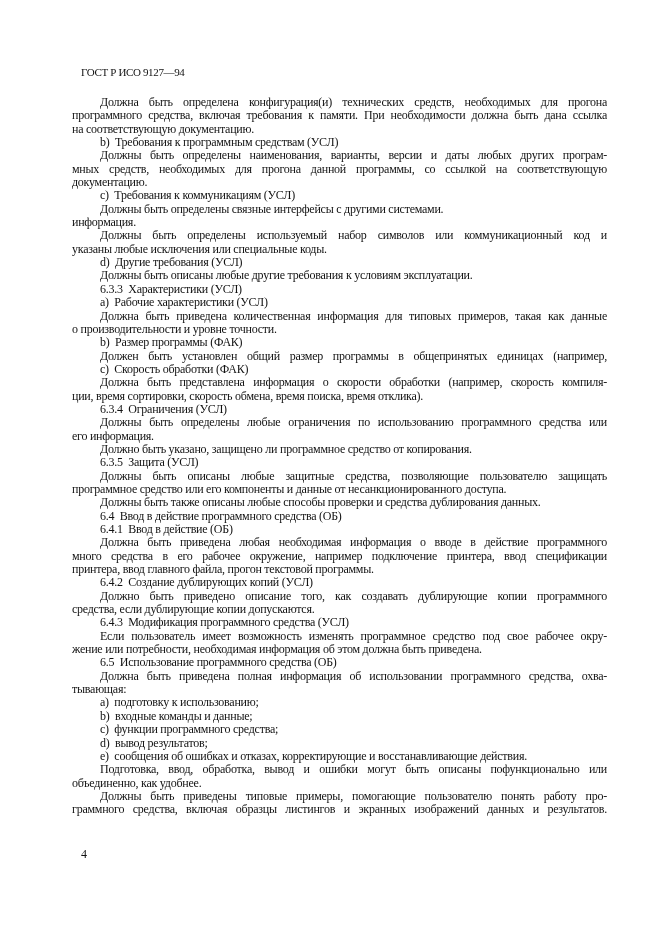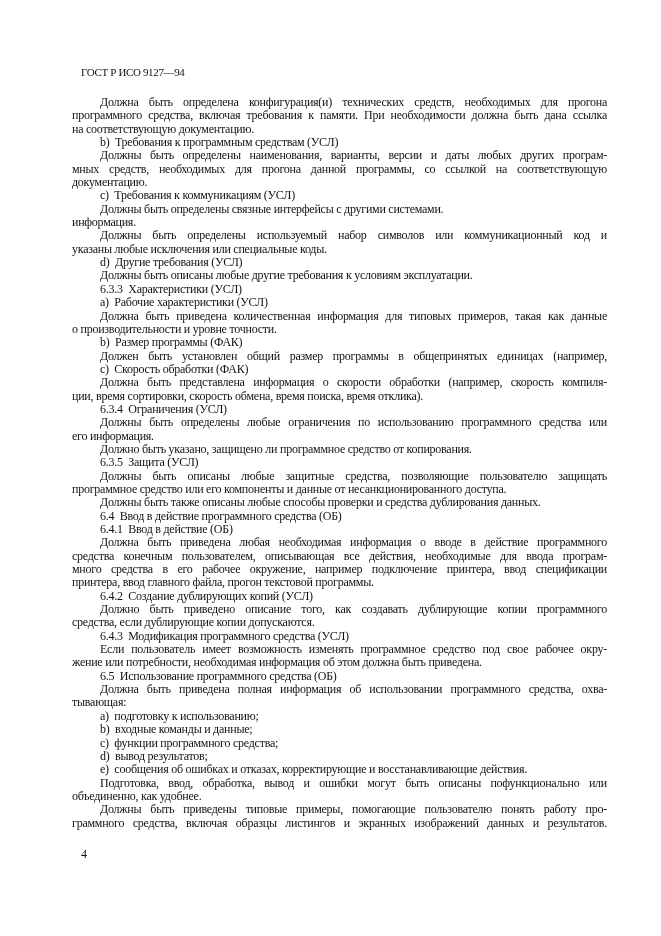--- a/index.html
+++ b/index.html
@@ -86,21 +86,20 @@
     <div class="line indent stretch">Должны быть определены любые ограничения по использованию программного средства или</div>
     <div class="line">его информация.</div>
     <div class="line indent">Должно быть указано, защищено ли программное средство от копирования.</div>
     <div class="line indent">6.3.5&nbsp; Защита (УСЛ)</div>
     <div class="line indent stretch">Должны быть описаны любые защитные средства, позволяющие пользователю защищать</div>
     <div class="line">программное средство или его компоненты и данные от несанкционированного доступа.</div>
     <div class="line indent">Должны быть также описаны любые способы проверки и средства дублирования данных.</div>
     <div class="line indent bold">6.4&nbsp; Ввод в действие программного средства (ОБ)</div>
     <div class="line indent">6.4.1&nbsp; Ввод в действие (ОБ)</div>
     <div class="line indent stretch">Должна быть приведена любая необходимая информация о вводе в действие программного</div>
-    <div class="line stretch">средства конечным пользователем, описывающая все действия, необходимые для ввода програм-</div>
     <div class="line stretch">много средства в его рабочее окружение, например подключение принтера, ввод спецификации</div>
     <div class="line">принтера, ввод главного файла, прогон текстовой программы.</div>
     <div class="line indent">6.4.2&nbsp; Создание дублирующих копий (УСЛ)</div>
     <div class="line indent stretch">Должно быть приведено описание того, как создавать дублирующие копии программного</div>
     <div class="line">средства, если дублирующие копии допускаются.</div>
     <div class="line indent">6.4.3&nbsp; Модификация программного средства (УСЛ)</div>
     <div class="line indent stretch">Если пользователь имеет возможность изменять программное средство под свое рабочее окру-</div>
     <div class="line">жение или потребности, необходимая информация об этом должна быть приведена.</div>
     <div class="line indent bold">6.5&nbsp; Использование программного средства (ОБ)</div>
     <div class="line indent stretch">Должна быть приведена полная информация об использовании программного средства, охва-</div>

